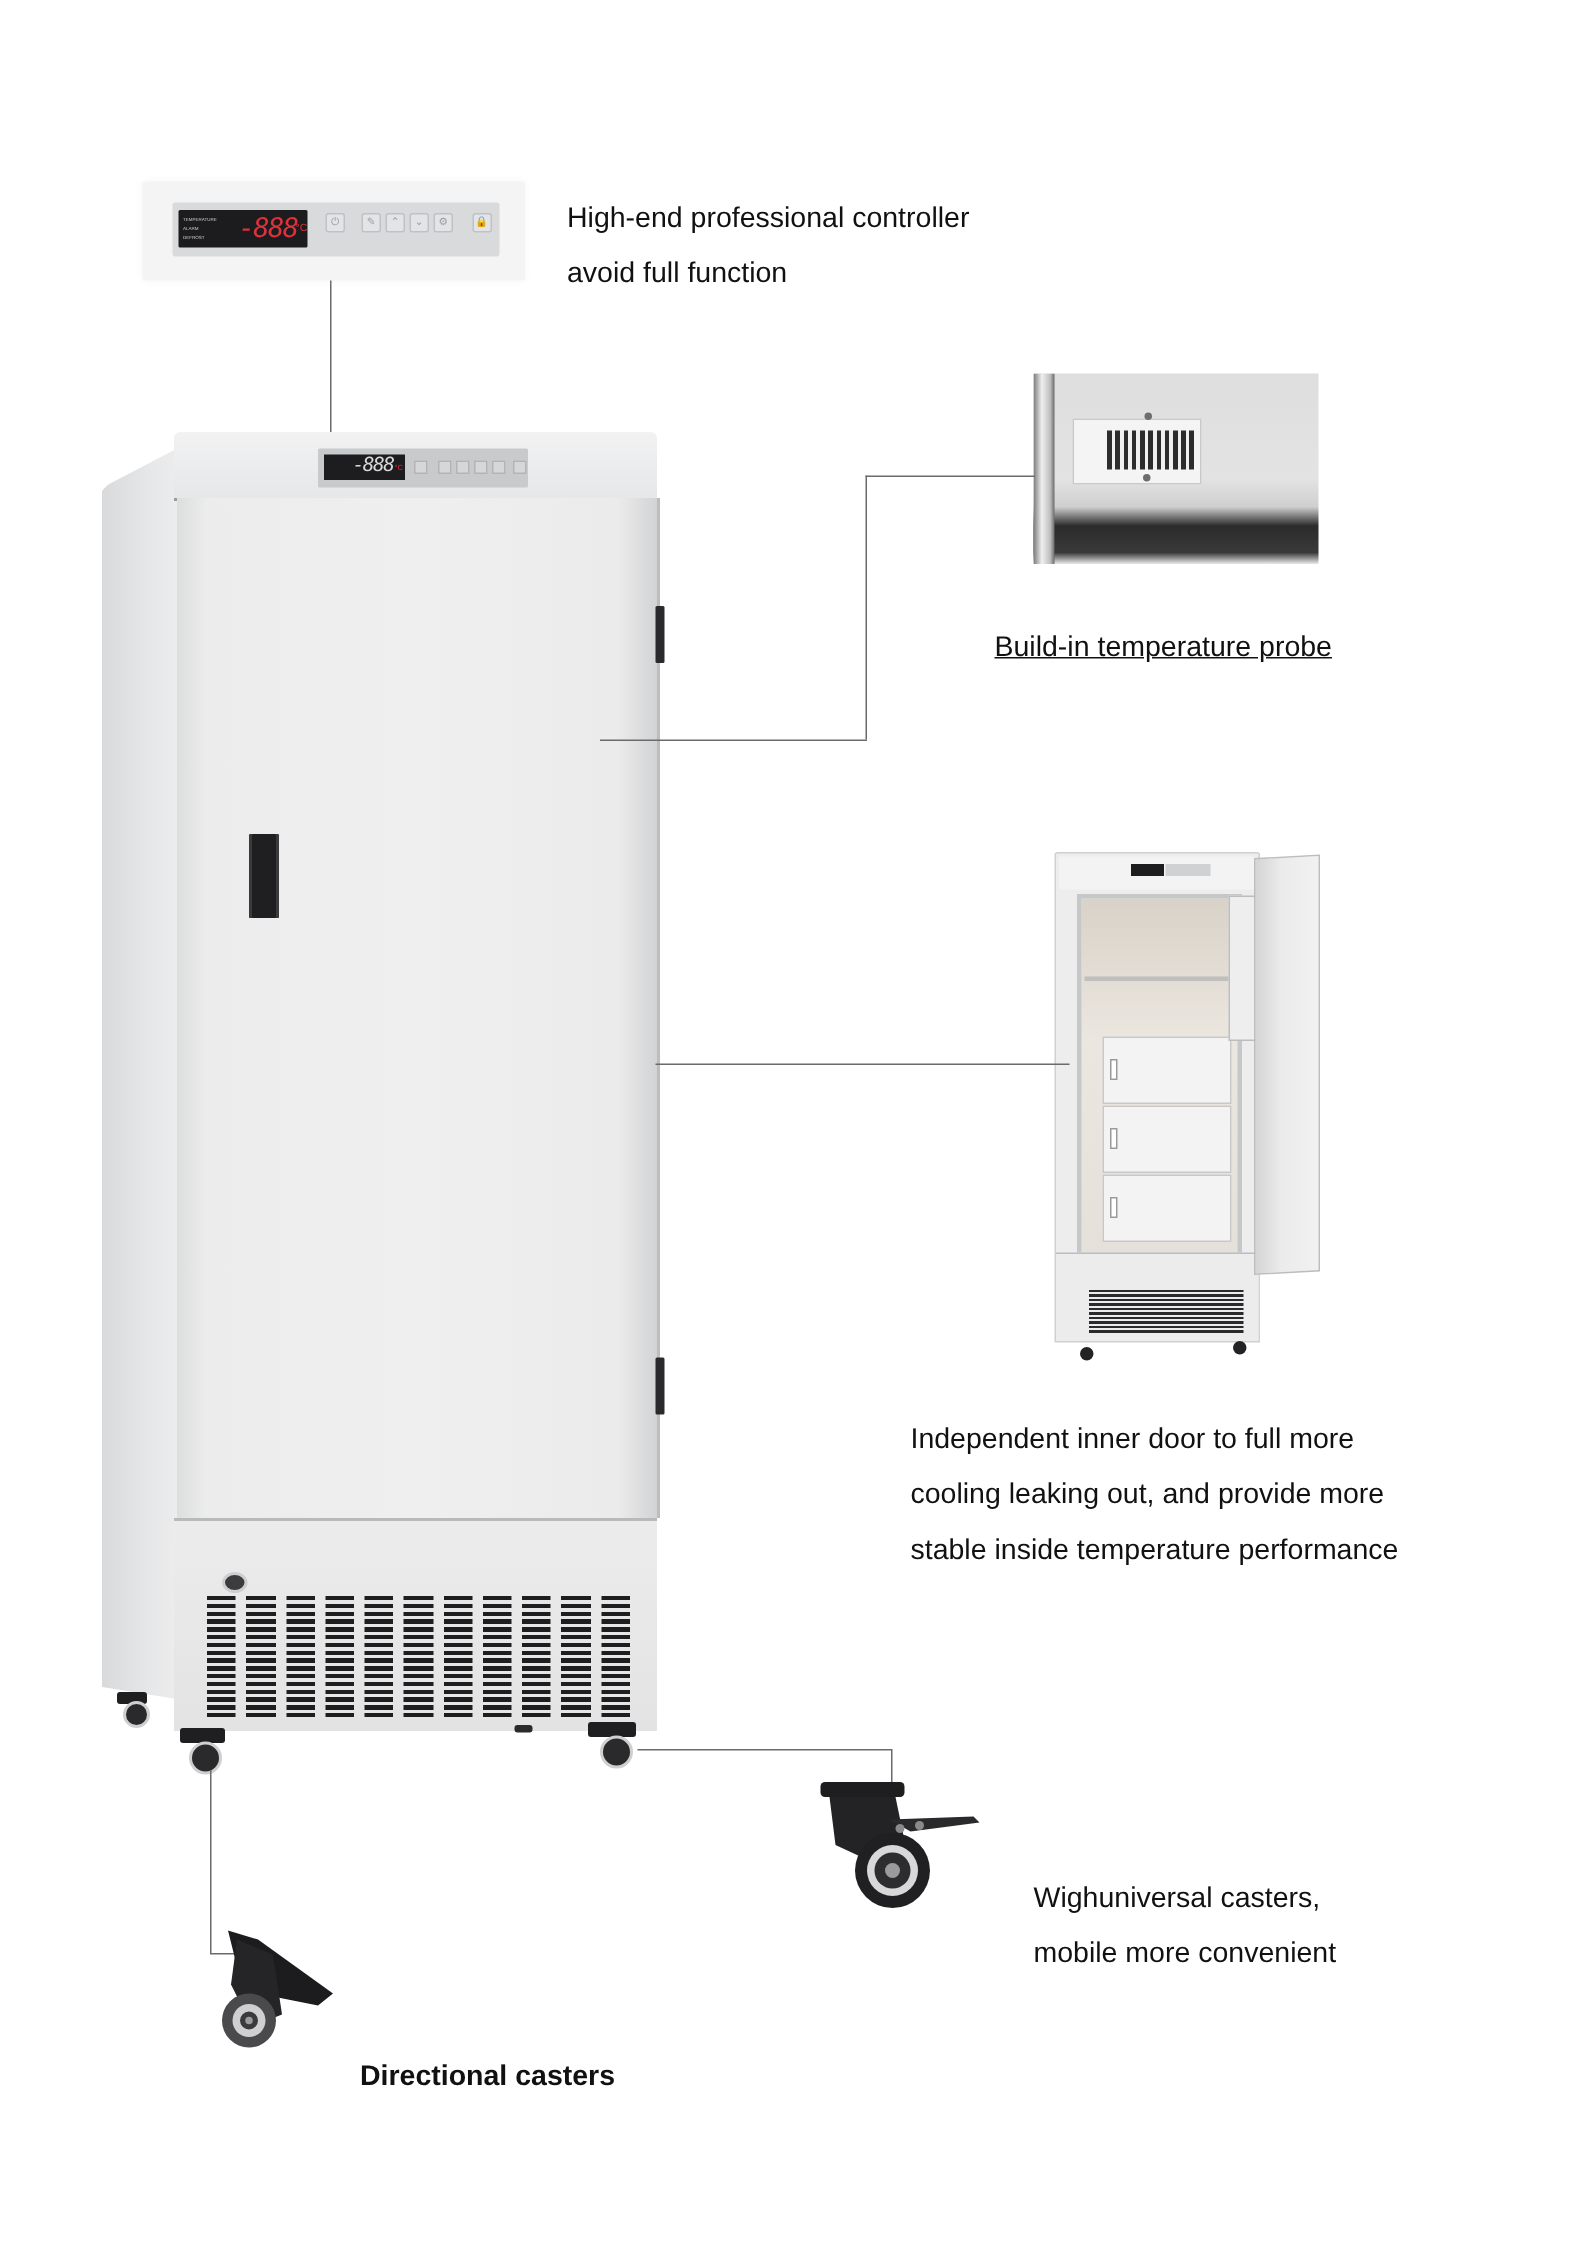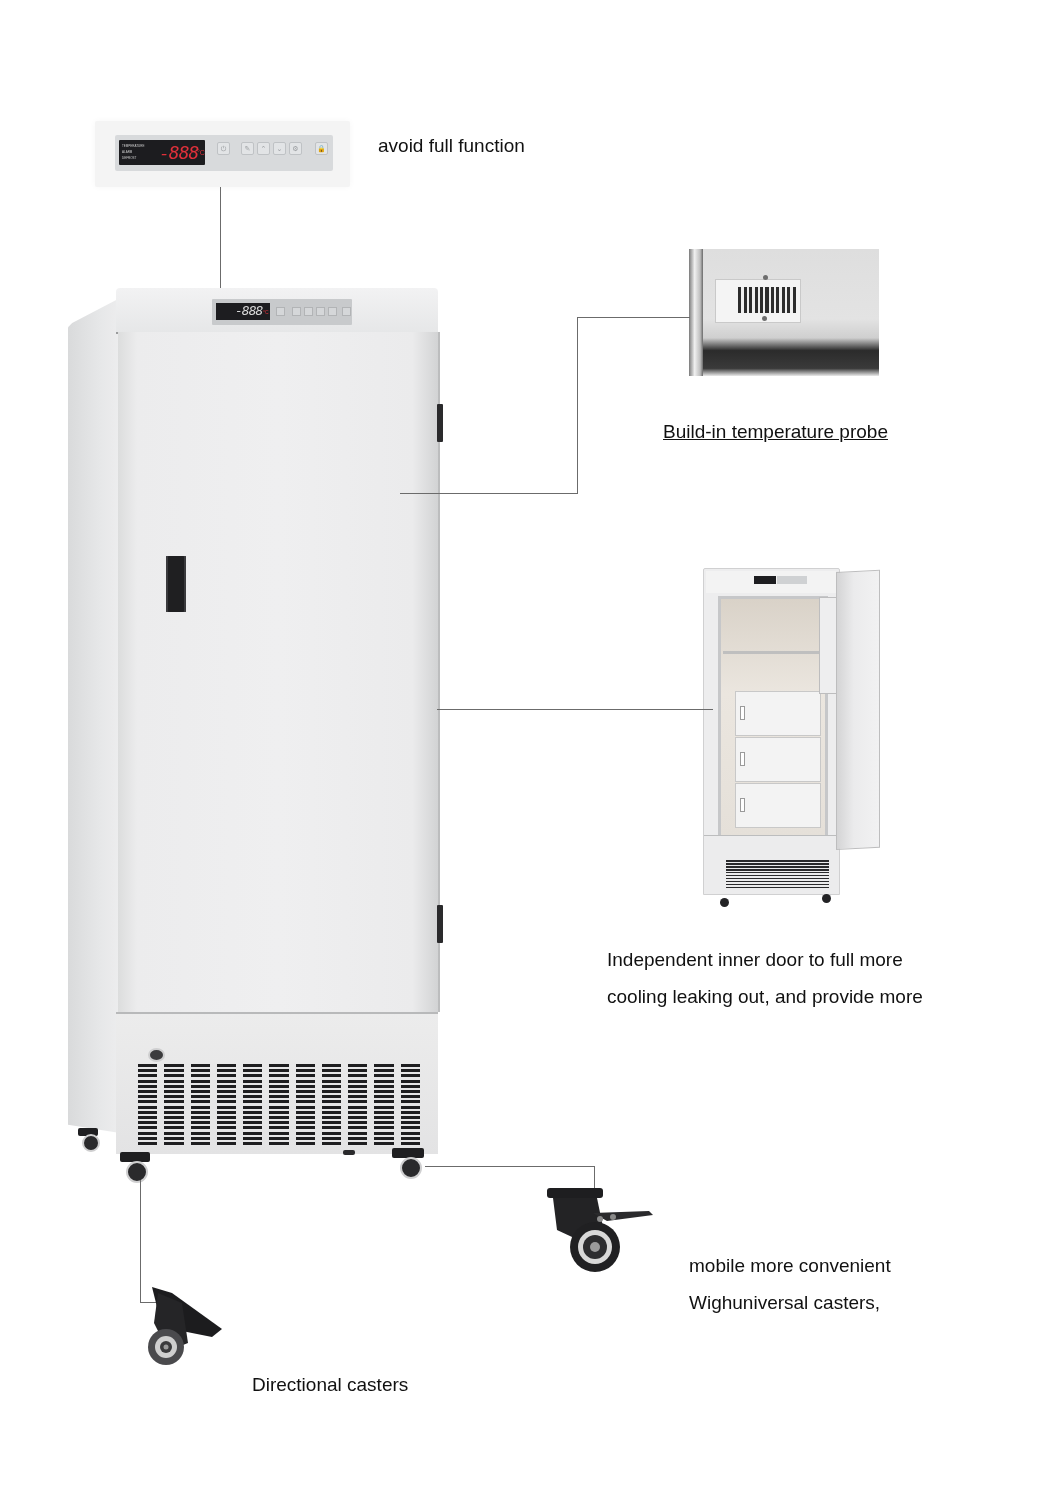--- a/index.html
+++ b/index.html
@@ -99,20 +99,21 @@
     <div class="ctrl-btn" style="left:126px">✎</div>
     <div class="ctrl-btn" style="left:142px">⌃</div>
     <div class="ctrl-btn" style="left:158px">⌄</div>
     <div class="ctrl-btn" style="left:174px">⚙</div>
     <div class="ctrl-btn" style="left:200px">🔒</div>
   </div>
 </div>
 <div class="leader vl" style="left:220px; top:187px; height:108px;"></div>
 
 <div class="caption" style="left:378px; top:127px;">
+  <div>High-end professional controller</div>
   <div>avoid full function</div>
 </div>
 
 <div>
   <div class="abs fr-side"></div>
   <div class="abs fr-topcap">
     <div class="abs fr-panel">
       <div class="abs fr-lcd">
         <span class="fr-digits">-888</span>
         <span class="fr-unit">°C</span>
@@ -202,49 +203,50 @@
   </div>
   <div class="abs of-door"></div>
   <div class="abs of-wheel" style="left:17px; top:330px;"></div>
   <div class="abs of-wheel" style="left:119px; top:326px;"></div>
 </div>
 <div class="leader hl" style="left:437px; top:709px; width:276px;"></div>
 
 <div class="caption" style="left:607px; top:941px;">
   <div>Independent inner door to full more</div>
   <div>cooling leaking out, and provide more</div>
+  <div>stable inside temperature performance</div>
 </div>
 
 <div class="leader hl" style="left:425px; top:1166px; width:169px;"></div>
 <div class="leader vl" style="left:594px; top:1166px; height:52px;"></div>
 <div class="abs caster-swivel">
   <svg width="112" height="90" viewBox="0 0 112 90">
     <rect x="2" y="3" width="56" height="10" rx="3" fill="#1e1e20"></rect>
     <path d="M8 13 L52 13 L58 42 L40 58 L12 45 Z" fill="#232325"></path>
     <path d="M48 28 L104 26 L108 30 L62 36 Z" fill="#2a2a2c"></path>
     <circle cx="55" cy="34" r="3" fill="#8a8a8a"></circle>
     <circle cx="68" cy="32" r="3" fill="#8a8a8a"></circle>
     <circle cx="50" cy="62" r="25" fill="#202022"></circle>
     <circle cx="50" cy="62" r="17" fill="#d8d8d8"></circle>
     <circle cx="50" cy="62" r="12" fill="#2d2d2f"></circle>
     <circle cx="50" cy="62" r="5" fill="#9b9b9b"></circle>
   </svg>
 </div>
 <div class="caption" style="left:689px; top:1247px;">
+  <div>Wighuniversal casters,</div>
   <div>mobile more convenient</div>
-  <div>Wighuniversal casters,</div>
 </div>
 
 <div class="leader vl" style="left:140px; top:1180px; height:122px;"></div>
 <div class="leader hl" style="left:140px; top:1302px; width:28px;"></div>
 <div class="abs caster-fixed">
   <svg width="85" height="85" viewBox="0 0 85 85">
     <path d="M12 4 L32 10 L82 46 L72 54 L22 44 Z" fill="#1c1c1e"></path>
     <path d="M18 10 L42 20 L48 60 L28 68 L14 40 Z" fill="#252527"></path>
     <circle cx="26" cy="64" r="18" fill="#4a4a4d"></circle>
     <circle cx="26" cy="64" r="11" fill="#cfcfcf"></circle>
     <circle cx="26" cy="64" r="6" fill="#3a3a3c"></circle>
     <circle cx="26" cy="64" r="2.5" fill="#9b9b9b"></circle>
   </svg>
 </div>
-<div class="caption" style="left:252px; top:1366px;">
+<div class="caption" style="left:240px; top:1366px;font-weight:bold;">
   <div>Directional casters</div>
 </div>
 
 </body></html>

